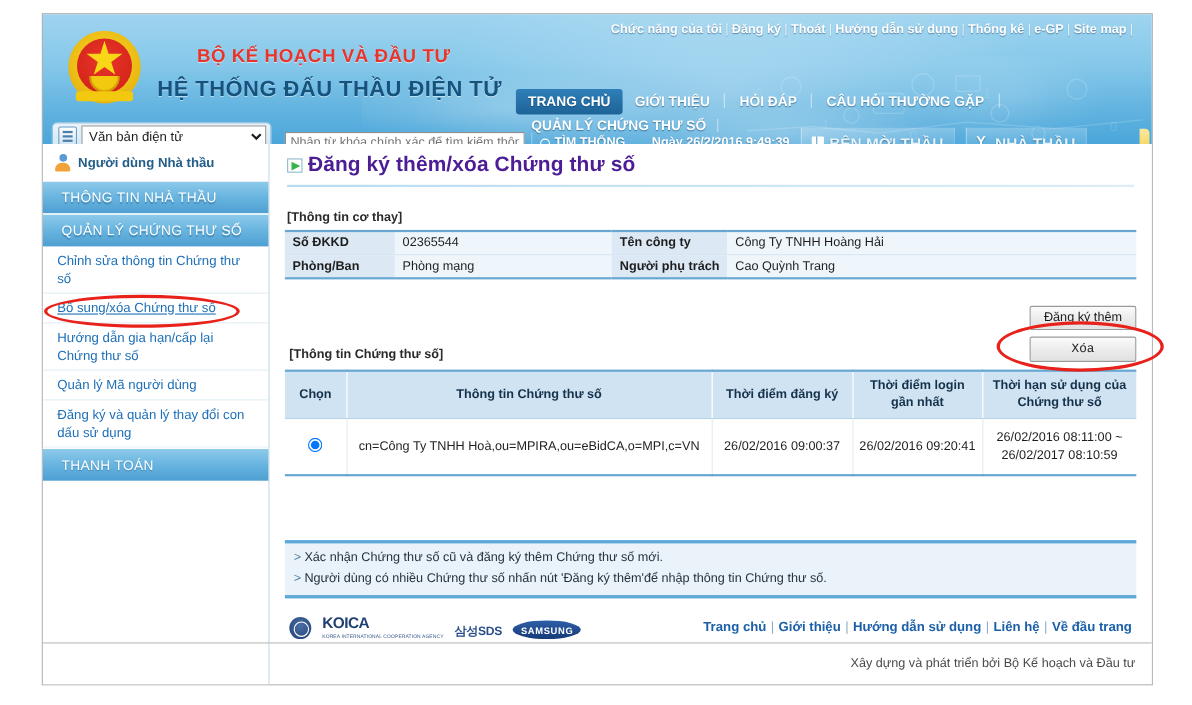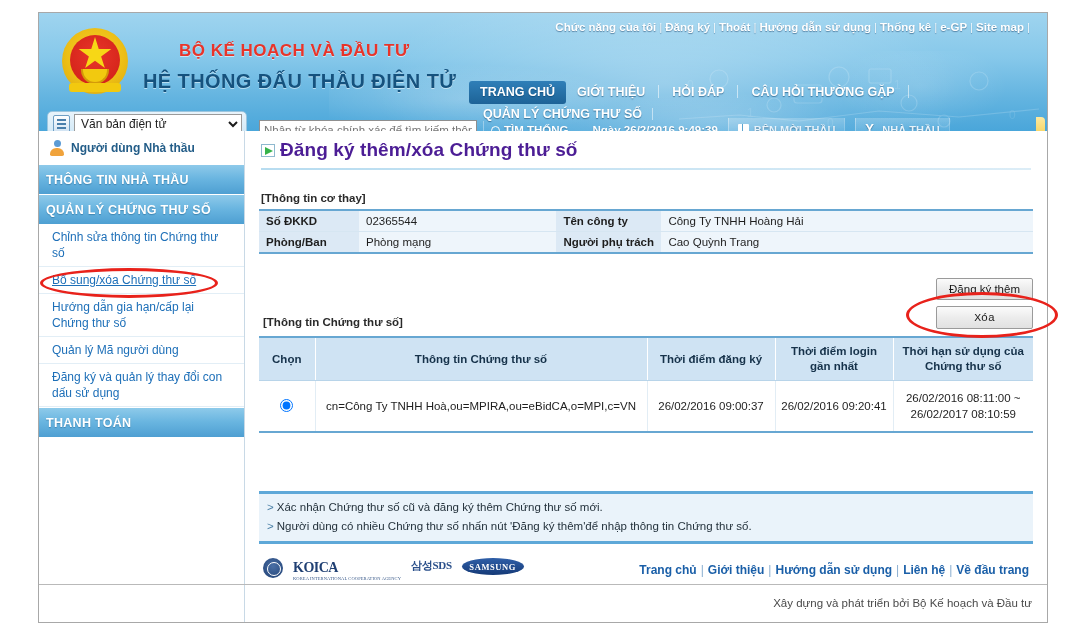--- a/index.html
+++ b/index.html
@@ -184,21 +184,21 @@
     content:""; position:absolute; right:-4px; bottom:-3px;
     width:5px; height:1.8px; background:#ffffff; transform: rotate(45deg);
   }
   .date-txt {
     margin-left: 14px; font-size: 11.5px; font-weight: bold; color: #ffffff;
     text-shadow: 0 1px 1px rgba(0,50,90,.5); white-space: nowrap;
   }
   .role-btn {
     margin-left: 10px; display:flex; align-items:center; gap:5px;
     padding: 6px 9px;
-    font-size: 11px; font-weight: bold; color: #e6f3fb;
+    font-size: 14px; font-weight: bold; color: #e6f3fb;
     text-shadow: 0 1px 1px rgba(0,50,90,.55);
     background: linear-gradient(180deg, rgba(255,255,255,.22), rgba(255,255,255,0));
     border-left: 1px solid rgba(255,255,255,.35);
     border-right: 1px solid rgba(255,255,255,.2);
     white-space: nowrap; cursor: pointer; justify-content: flex-end;
   }
   .ico-book {
     width: 11px; height: 12px; background: #ffffff; border-radius: 1px;
     position: relative; flex: 0 0 auto;
   }
@@ -240,22 +240,22 @@
   .avatar .head {
     position:absolute; left:5px; top:0; width:7px; height:7px;
     border-radius:50%; background:#5b9bd5;
   }
   .avatar .body2 {
     position:absolute; left:1px; top:8px; width:14px; height:8px;
     border-radius: 7px 7px 2px 2px; background:#f0a33c;
   }
   .cat-head {
     height: 30px; display: flex; align-items: center;
-    padding-left: 7px;
-    font-size: 12.5px; font-weight: bold; color: #ffffff; letter-spacing: .3px;
+    padding-left: 17px;
+    font-size: 12.5px; font-weight: normal; color: #ffffff; letter-spacing: .3px;
     background: linear-gradient(180deg,#8ecaea 0%, #69b5e0 48%, #4e9fd2 100%);
     border-top: 1px solid #ffffff;
     text-shadow: 0 1px 1px rgba(0,60,100,.35);
     text-align: center;
   }
   .menu-item {
     padding: 5px 10px 5px 13px;
     font-size: 12px; color: #1d6fb8; line-height: 16px;
     border-bottom: 1px solid #e2eef6;
     cursor: pointer;
@@ -377,21 +377,21 @@
   .notes p {
     margin: 0 0 4px 0; font-size: 11.5px; color: #24323c; line-height: 15px;
   }
   .notes p:last-child { margin-bottom: 0; }
   .notes .ch { color: #4a7fa5; margin-right: 3px; }
   .foot-wrap {
     margin-top: 14px;
     display: flex; align-items: center; justify-content: space-between;
     padding: 0 4px;
   }
-  .logos { display: flex; align-items: flex-start; gap: 10px; font-family: Liberation Serif, serif; }
+  .logos { display: flex; align-items: flex-end; gap: 10px; }
   .koica-mark {
     width: 20px; height: 20px; border-radius: 50%;
     background: radial-gradient(circle at 50% 40%, #4a6fa5, #1f3f72);
     position: relative;
   }
   .koica-mark:after {
     content:""; position:absolute; left:4px; top:4px; width:12px; height:12px;
     border-radius:50%; border:1.5px solid #ffffff;
   }
   .koica-txt {

